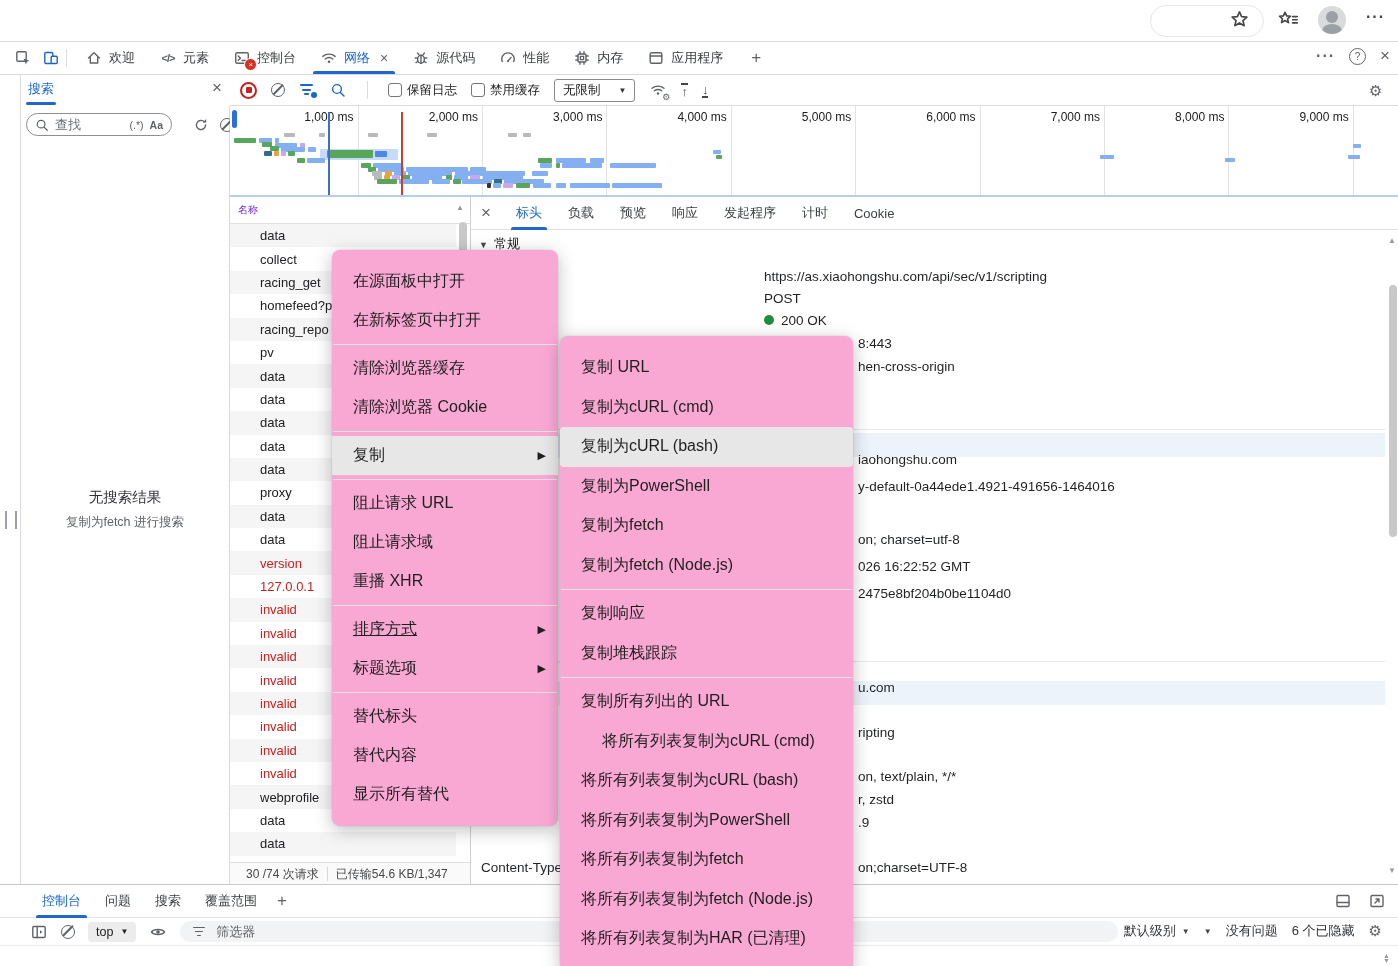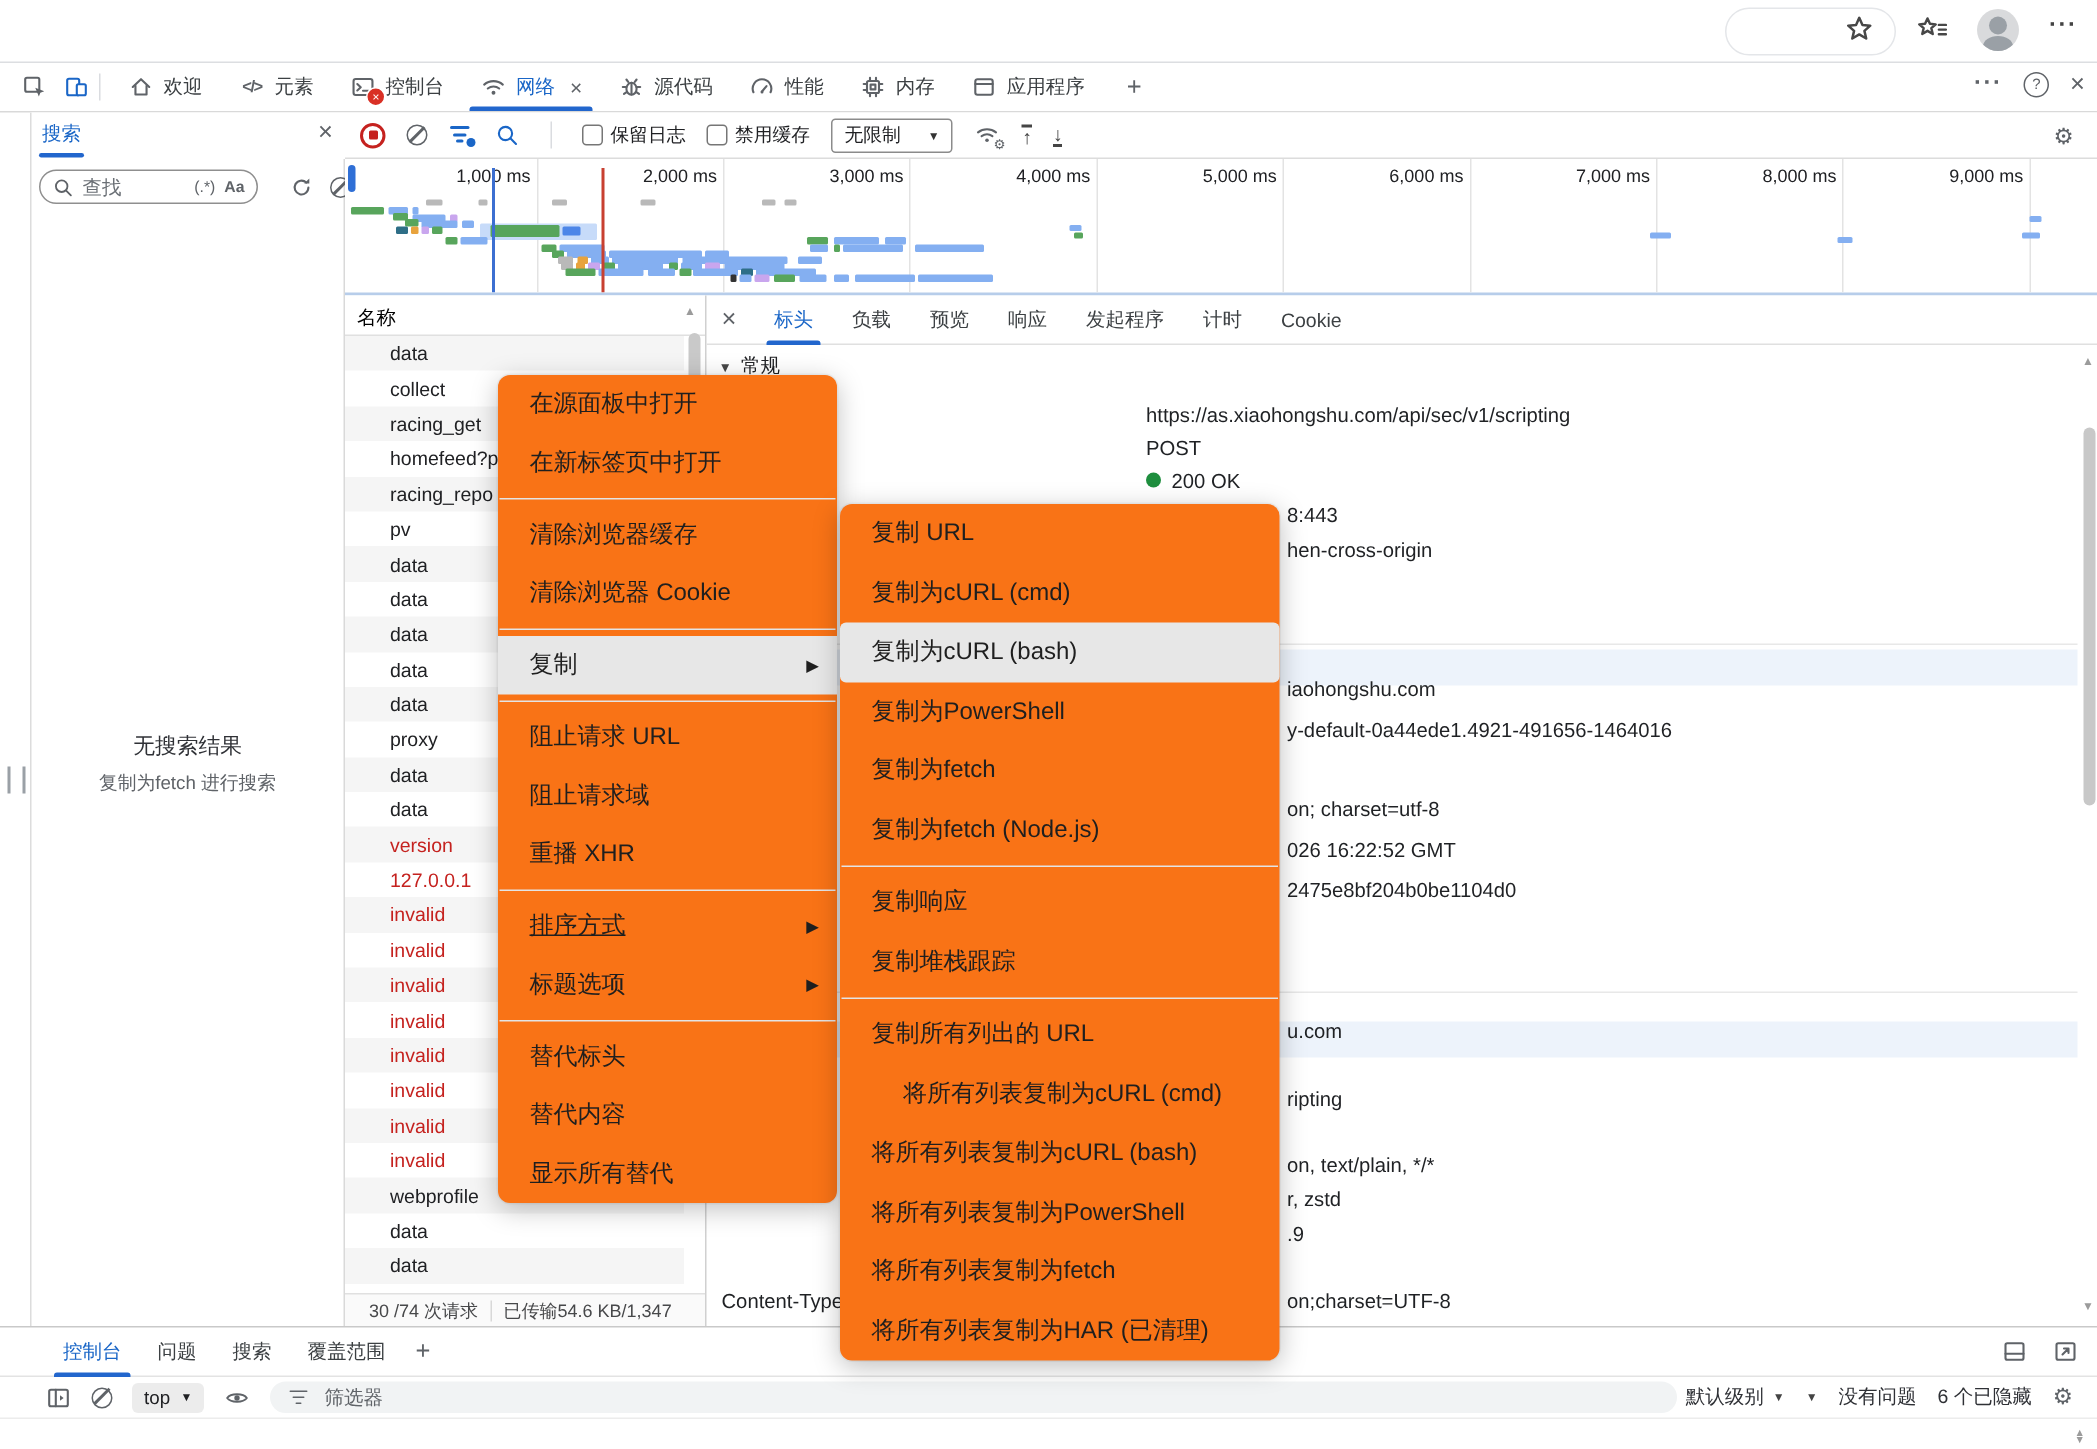--- a/index.html
+++ b/index.html
@@ -68,21 +68,21 @@
   .overview{position:absolute;left:230px;top:106px;width:1168px;height:89px;background:#fff;border-bottom:2px solid #b7cdea;overflow:hidden;}
   .gridline{position:absolute;top:0;bottom:0;width:1px;background:#e3e3e3;}
   .ticklabel{position:absolute;top:4px;width:80px;text-align:right;font-size:12px;color:#202124;}
   .ovbar{position:absolute;border-radius:1px;}
   .dclline{position:absolute;top:6px;bottom:0;width:2px;background:#3c6fd1;}
   .loadline{position:absolute;top:6px;bottom:0;width:2px;background:#c84031;}
   .ovhandle{position:absolute;left:2px;top:4px;width:5px;height:18px;background:#2f6fd6;border-radius:3px;}
   
   .names{position:absolute;left:230px;top:197px;width:240px;height:687px;background:#fff;overflow:hidden;}
   .nhead{position:absolute;left:0;top:0;width:240px;height:27px;border-bottom:1px solid #e0e0e0;box-sizing:border-box;background:#fff;}
-  .nheadtxt{position:absolute;left:8px;top:6px;font-size:13px;color:#000000;}
+  .nheadtxt{position:absolute;left:8px;top:6px;font-size:10px;color:#6d28d9;}
   .nrows{position:absolute;left:0;top:27px;width:226px;}
   .nrow{height:23.4px;display:flex;align-items:center;padding-left:30px;font-size:13px;color:#202124;box-sizing:border-box;overflow:hidden;white-space:nowrap;}
   .nrow.alt{background:#f5f5f5;}
   .nrow.err{color:#c5221f;}
   .nfoot{position:absolute;left:0;top:665px;width:240px;height:22px;border-top:1px solid #e0e0e0;background:#fafafa;display:flex;align-items:center;font-size:12px;color:#47484a;overflow:hidden;white-space:nowrap;}
   .nfoot .t1{margin-left:16px;}
   .nfoot .vb{width:1px;height:14px;background:#d8d8d8;margin:0 8px;}
   .nscroll{position:absolute;right:2px;top:10px;width:10px;}
   .nthumb{position:absolute;right:3px;top:25px;width:8px;height:266px;background:#c9c9c9;border-radius:4px;}
   .scrollarr{color:#9b9b9b;font-size:8px;}
@@ -95,21 +95,21 @@
   .htab.active::after{content:"";position:absolute;left:8px;right:8px;bottom:0;height:3px;background:#2266cd;border-radius:2px 2px 0 0;}
   .hcontent{position:absolute;left:0;top:33px;width:928px;height:654px;}
   .hval{position:absolute;font-size:13.5px;color:#1f2124;white-space:nowrap;}
   .sdot{display:inline-block;width:10px;height:10px;border-radius:50%;background:#1e8e3e;margin-right:7px;}
   .hband{position:absolute;left:0;width:914px;height:24px;background:#edf3fb;}
   .hsep{position:absolute;left:0;width:914px;height:1px;background:#e8e8e8;}
   .gencaret{position:absolute;left:8px;top:5px;font-size:13px;color:#202124;}
   .gencaret b{font-size:9px;color:#474747;font-weight:normal;margin-right:6px;}
   .hthumb{position:absolute;right:2px;top:55px;width:8px;height:252px;background:#c8c8c8;border-radius:4px;}
   
-  .menu{position:absolute;background:#f97316;border-radius:8px;box-shadow:0 4px 18px rgba(0,0,0,.25),0 0 0 1px rgba(0,0,0,.04);padding:0 0;box-sizing:border-box;z-index:60;}
+  .menu{position:absolute;background:#f9a8d4;border-radius:8px;box-shadow:0 4px 18px rgba(0,0,0,.25),0 0 0 1px rgba(0,0,0,.04);padding:12px 0;box-sizing:border-box;z-index:60;}
   .mitem{position:relative;display:flex;align-items:center;font-size:16px;color:#1f1f1f;padding-left:21px;box-sizing:border-box;}
   .mitem .marrow{position:absolute;right:12px;font-size:11px;color:#1f1f1f;}
   .msep{height:1px;background:#e4e4e4;margin:4px 1px;}
   .hl1{background:#e7e7e7;}
   .hl2{background:#e7e7e7;border-radius:4px;}
   
   .drawer{position:absolute;left:0;top:884px;width:1398px;height:82px;background:#fff;border-top:1px solid #c9c9c9;box-sizing:border-box;z-index:30;}
   .drtabs{position:absolute;left:0;top:0;width:1398px;height:33px;border-bottom:1px solid #e3e3e3;display:flex;align-items:center;padding-left:30px;box-sizing:border-box;}
   .drtab{position:relative;height:33px;display:flex;align-items:center;padding:0 12px;font-size:13px;color:#3c4043;}
   .drtab.active{color:#1a66c7;}
@@ -604,20 +604,23 @@
       <div class="mitem" style="height: 39.5px;">
         <span class="nowrap">将所有列表复制为cURL (bash)</span>
       </div>
       <div class="mitem" style="height: 39.5px;">
         <span class="nowrap">将所有列表复制为PowerShell</span>
       </div>
       <div class="mitem" style="height: 39.5px;">
         <span class="nowrap">将所有列表复制为fetch</span>
       </div>
       <div class="mitem" style="height: 39.5px;">
+        <span class="nowrap">将所有列表复制为fetch (Node.js)</span>
+      </div>
+      <div class="mitem" style="height: 39.5px;">
         <span class="nowrap">将所有列表复制为HAR (已清理)</span>
       </div>
     </div>
 
   <div class="drawer">
     <div class="drtabs">
       <span id="dr-tabs" style="display:flex;align-items:center;height:33px;">
           <span class="drtab active">控制台</span>
           <span class="drtab">问题</span>
           <span class="drtab">搜索</span>

